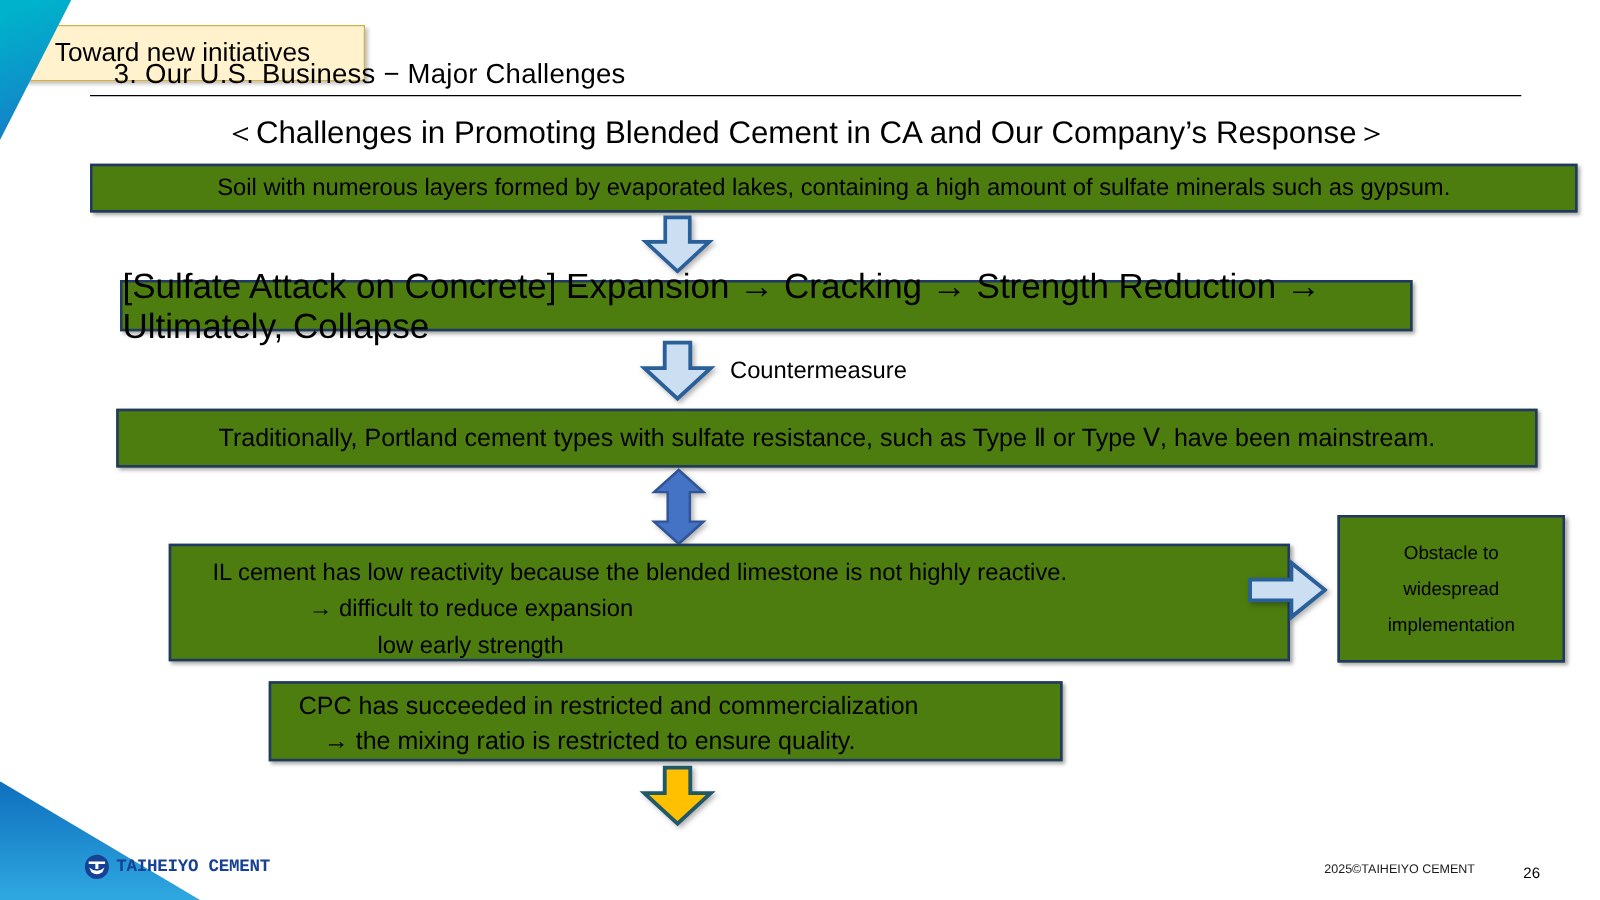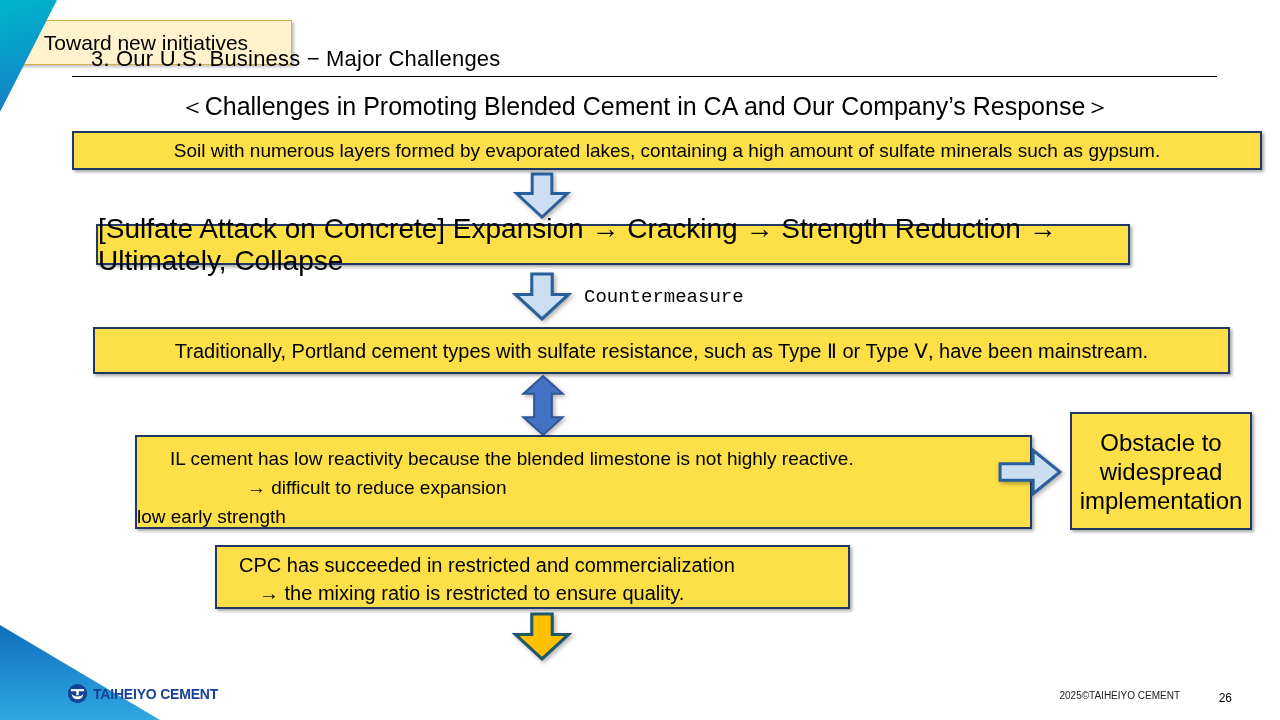--- a/index.html
+++ b/index.html
@@ -26,55 +26,55 @@
   .title-underline{
     position:absolute;left:72px;top:76px;width:1145px;height:0;
     border-top:1.5px solid #000;
   }
   .subtitle{
     position:absolute;left:60px;top:90px;width:1170px;text-align:center;
     font-size:25px;line-height:32px;white-space:nowrap;
   }
   
   .fbox{
-    position:absolute;box-sizing:border-box;background:#fde047;
+    position:absolute;box-sizing:border-box;background:#4d7c0f;
     border:2px solid #203864;box-shadow:2px 2px 3px rgba(0,0,0,.35);
   }
   .fbox .center-line{display:flex;align-items:center;justify-content:center;height:100%;}
   .box-soil{left:72px;top:131px;width:1190px;height:39px;font-size:19px;}
   .box-sulfate{left:96px;top:224px;width:1034px;height:41px;font-size:28px;}
   .box-portland{left:93px;top:327px;width:1137px;height:47px;font-size:20px;text-align:right;}
   .box-il{left:95px;top:435px;width:897px;height:94px;font-size:19px;padding-top:7px;margin-left:40px;}
   .box-il .l1{padding-left:33px;line-height:29px;}
   .box-il .l2{padding-left:110px;line-height:29px;}
-  .box-il .l3{line-height:29px;}
-  .box-obstacle{left:1070px;top:412px;width:182px;height:118px;font-size:24px;
+  .box-il .l3{padding-left:165px;line-height:29px;}
+  .box-obstacle{left:1070px;top:412px;width:182px;height:118px;font-size:15px;
     display:flex;flex-direction:column;align-items:center;justify-content:center;
     text-align:center;line-height:29px;}
   .box-cpc{left:215px;top:545px;width:635px;height:64px;font-size:20px;padding-top:4px;}
   .box-cpc .l1{padding-left:22px;line-height:28px;}
   .box-cpc .l2{padding-left:42px;line-height:28px;}
   .box-toward{
     left:397px;top:664px;width:290px;height:43px;
     background:#fff2cc;border:1.5px solid #d4b04a;box-shadow:2px 2px 3px rgba(0,0,0,.25);
     display:flex;align-items:center;justify-content:center;font-size:21px;margin-top:20px;
   }
   
   .arr{position:absolute;filter:drop-shadow(2px 2px 2px rgba(0,0,0,.3));}
   .arr-1{left:508px;top:172px;}
   .arr-2{left:511px;top:272px;}
   .arr-updown{left:518px;top:374px;}
   .arr-right{left:998px;top:446px;}
   .arr-gold{left:511px;top:612px;}
   .countermeasure-label{
-    position:absolute;left:584px;top:286px;font-size:19px;white-space:nowrap;font-family:Liberation Mono, monospace;
+    position:absolute;left:584px;top:286px;font-size:19px;white-space:nowrap;
   }
   
   .logo{position:absolute;left:67px;top:683px;display:flex;align-items:center;gap:5px;}
-  .logo-text{font-size:14px;font-weight:bold;color:#164194;letter-spacing:-.2px;white-space:nowrap;}
+  .logo-text{font-size:14px;font-weight:bold;color:#164194;letter-spacing:-.2px;white-space:nowrap;font-family:Liberation Mono, monospace;}
   .copyright{position:absolute;right:100px;top:690px;font-size:10px;color:#1a1a1a;white-space:nowrap;}
   .page-num{position:absolute;right:48px;top:691px;font-size:12px;color:#000;text-align:center;}
 </style>
 </head>
 <body>
 
 <div class="slide">
 
   <div class="accent-tl"></div>
   <div class="accent-bl"></div>

